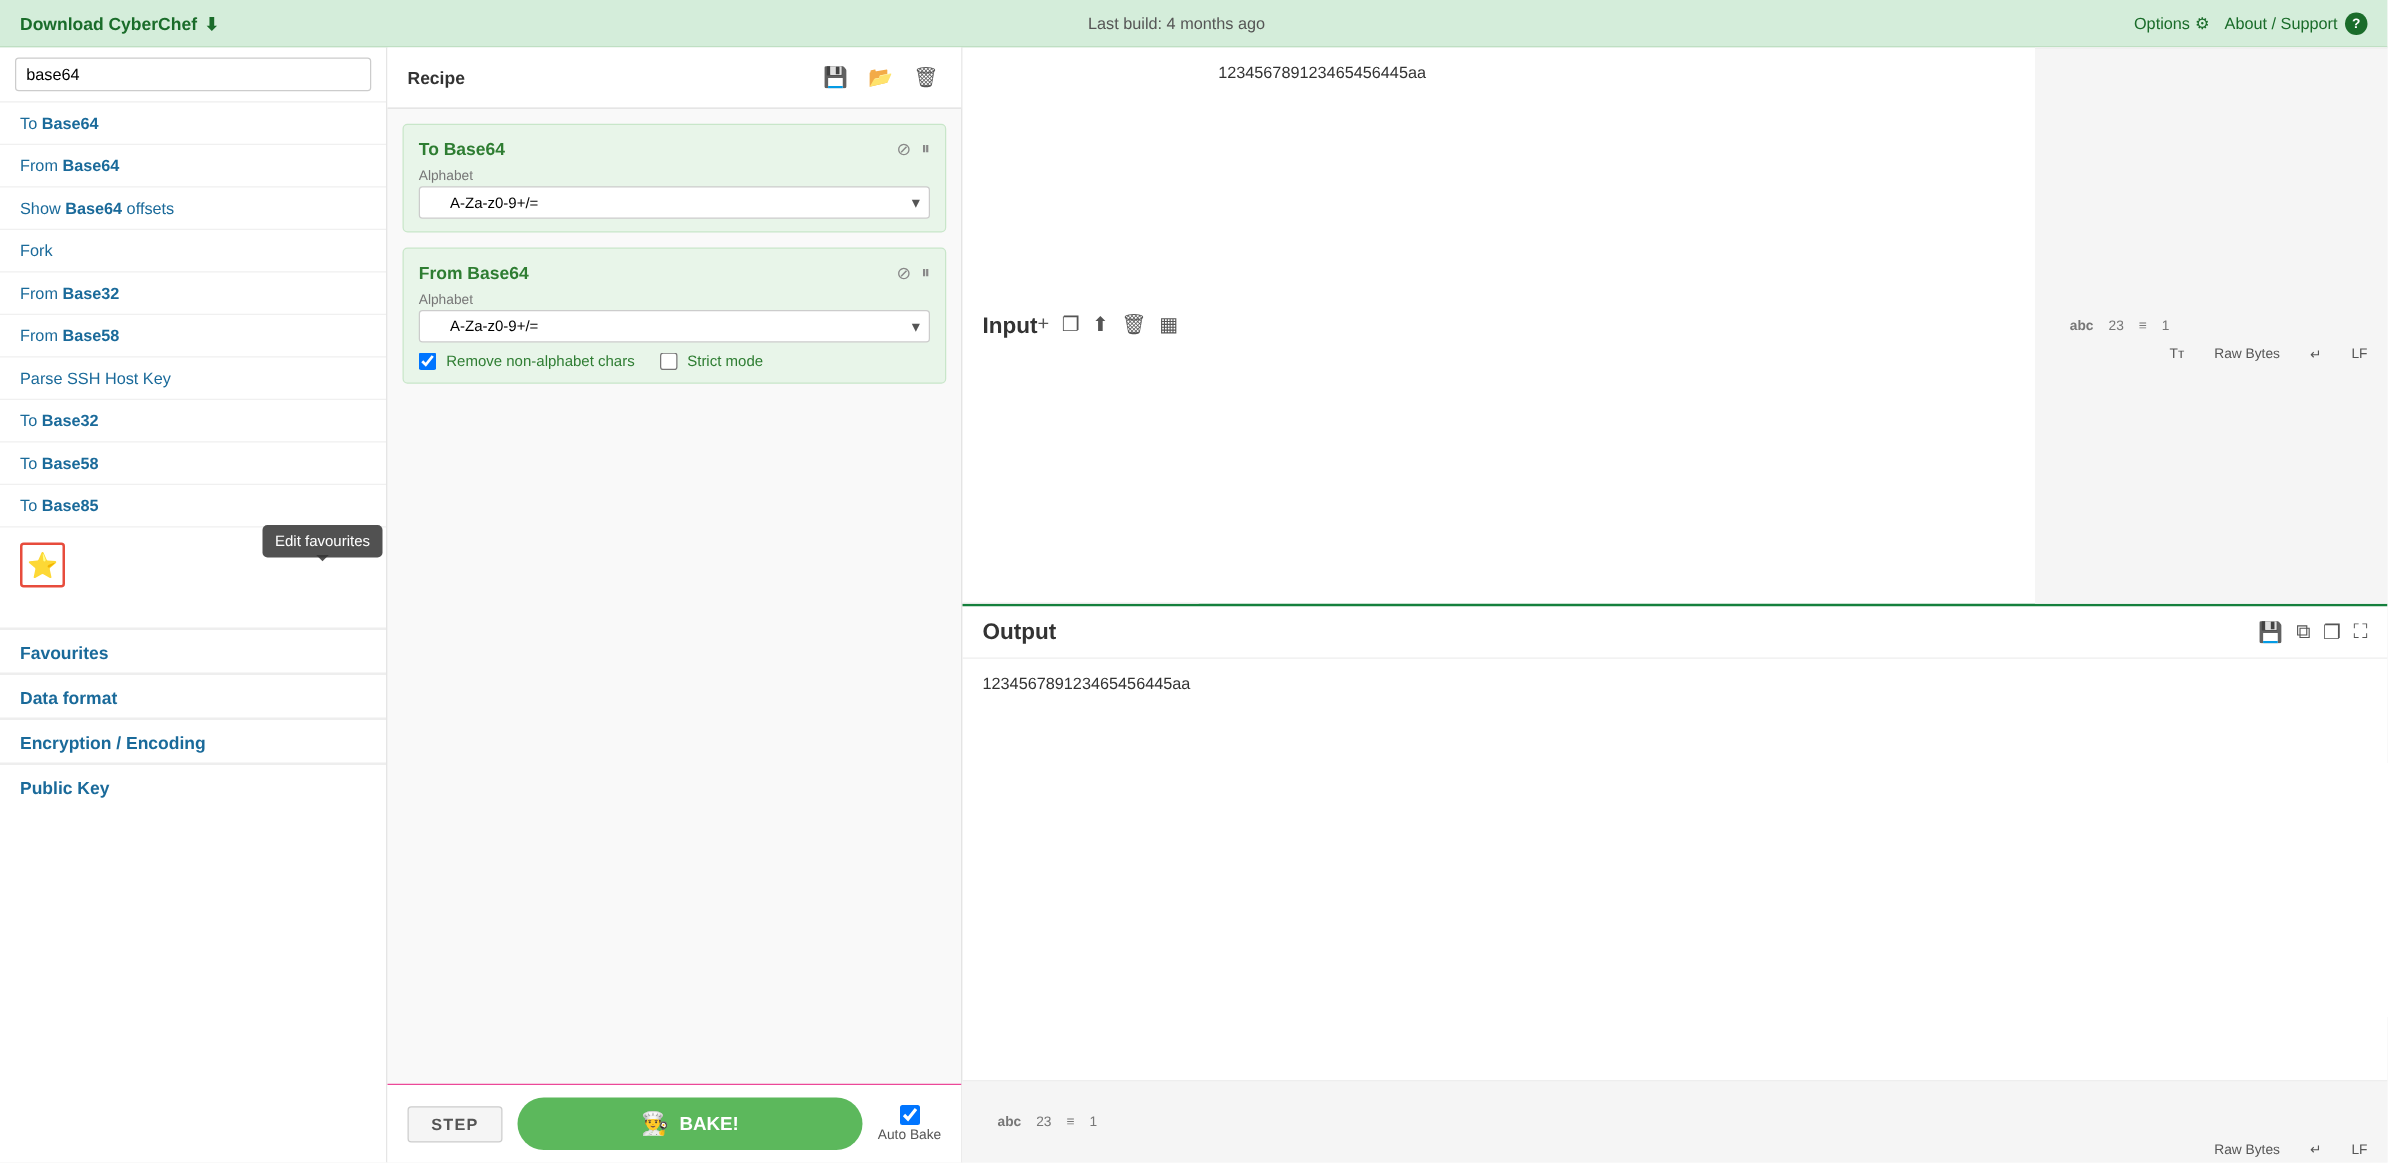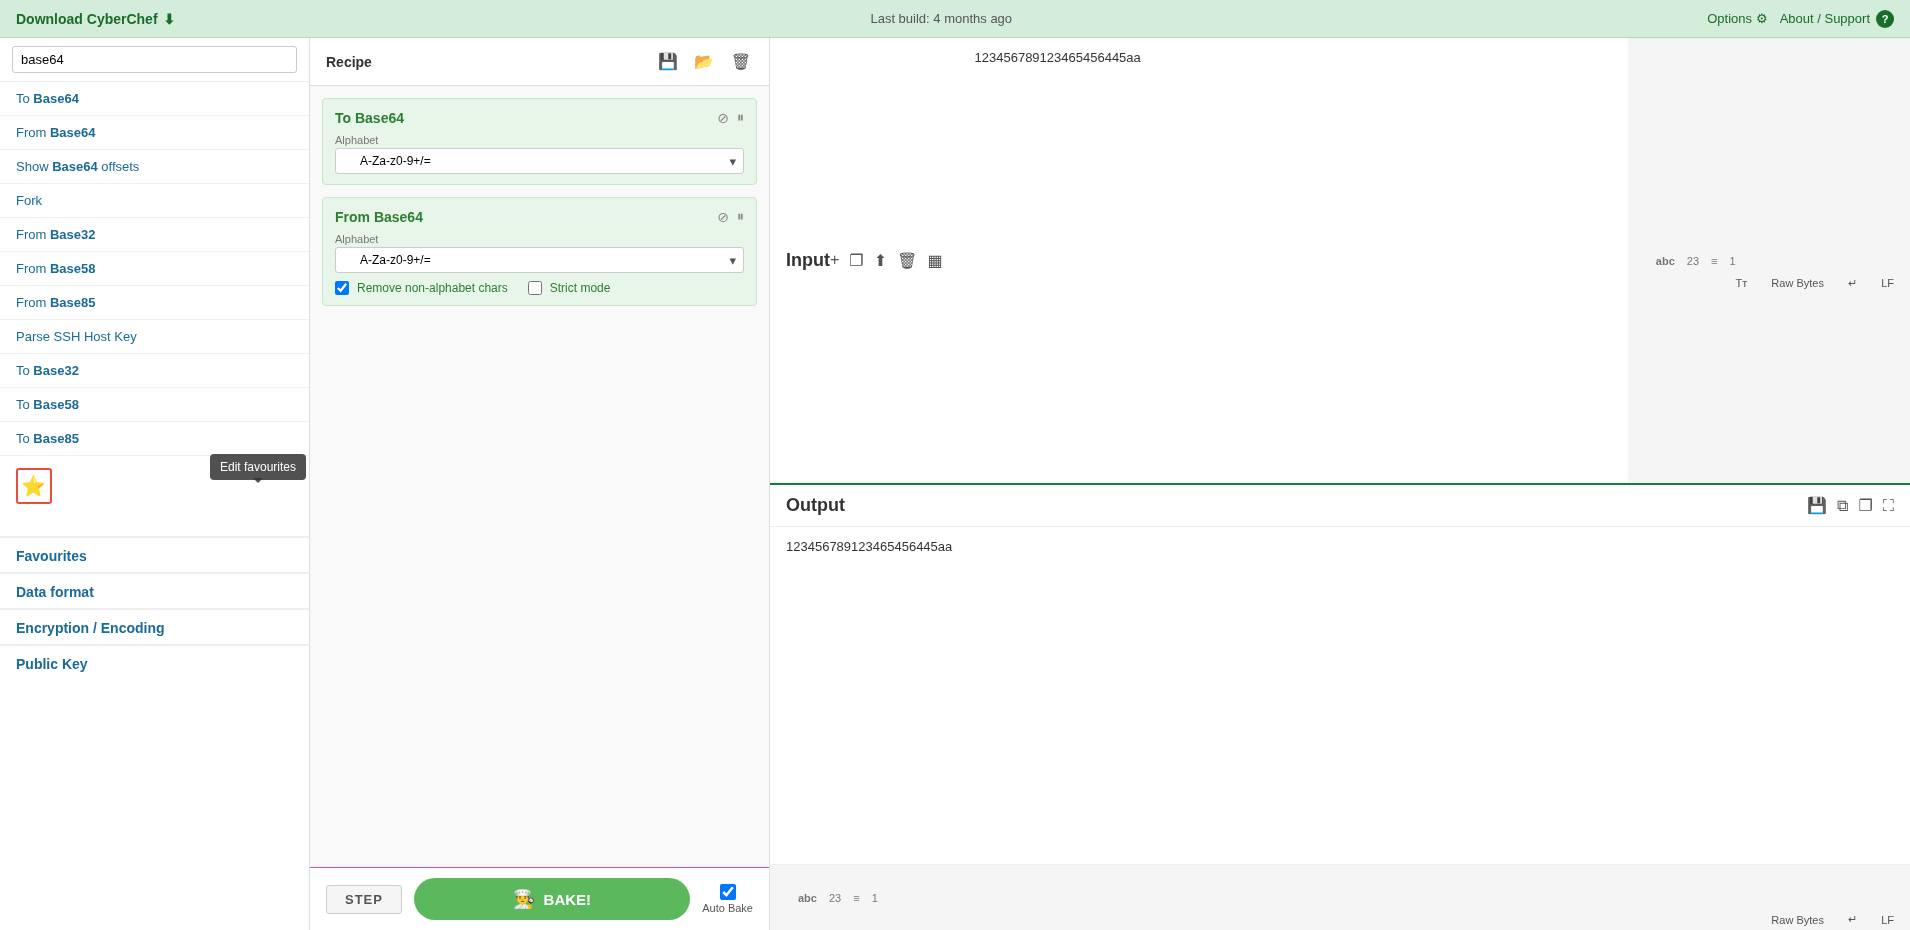--- a/index.html
+++ b/index.html
@@ -210,23 +210,20 @@
         <span>Show </span><span class="bold">Base64</span><span> offsets</span>
       </div>
       <div class="ops-item">
         <span>Fork</span>
       </div>
       <div class="ops-item">
         <span>From </span><span class="bold">Base32</span>
       </div>
       <div class="ops-item">
         <span>From </span><span class="bold">Base58</span>
-      </div>
-      <div class="ops-item">
-        <span>From </span><span class="bold">Base85</span>
       </div>
       <div class="ops-item">
         <span>Parse SSH Host Key</span>
       </div>
       <div class="ops-item">
         <span>To </span><span class="bold">Base32</span>
       </div>
       <div class="ops-item">
         <span>To </span><span class="bold">Base58</span>
       </div>

